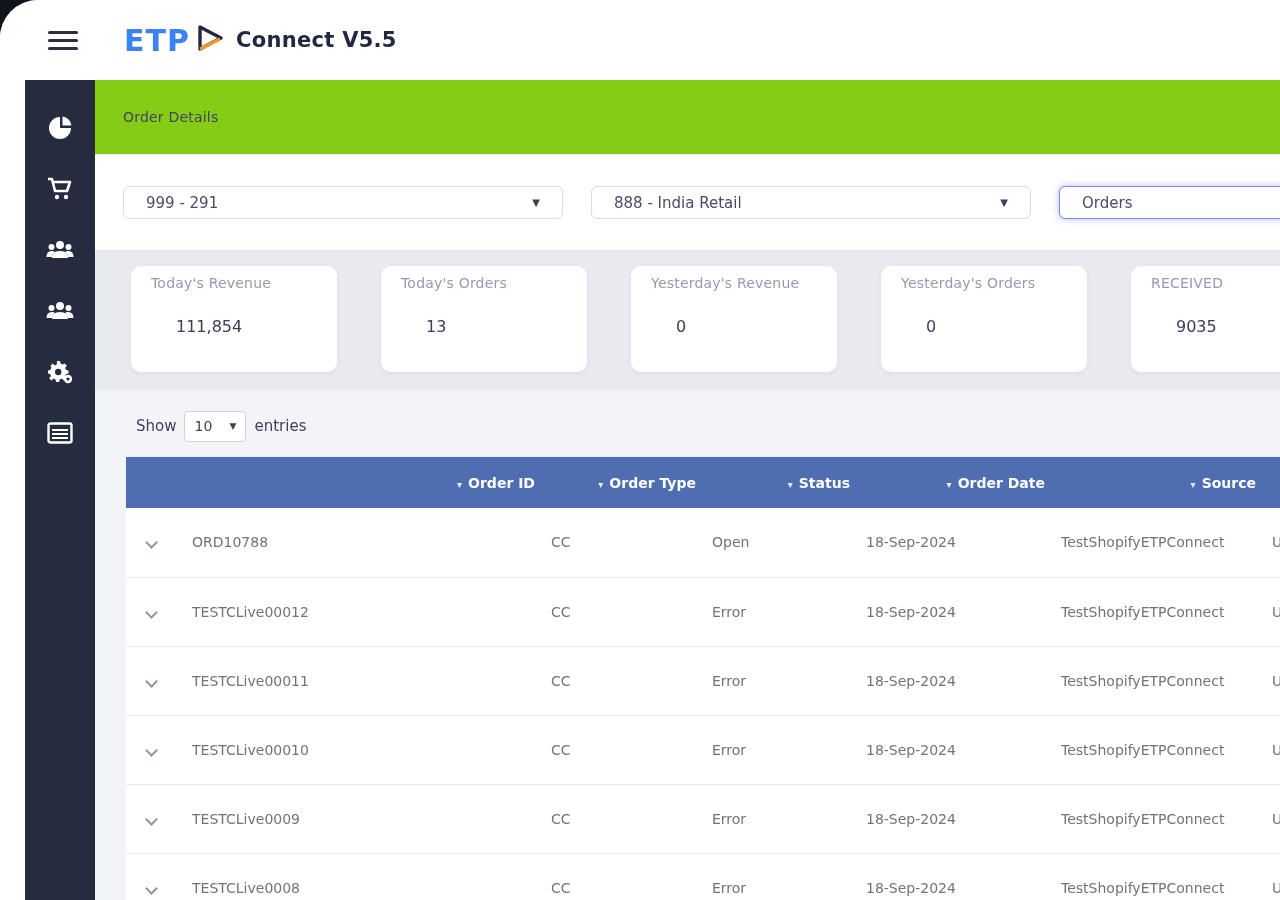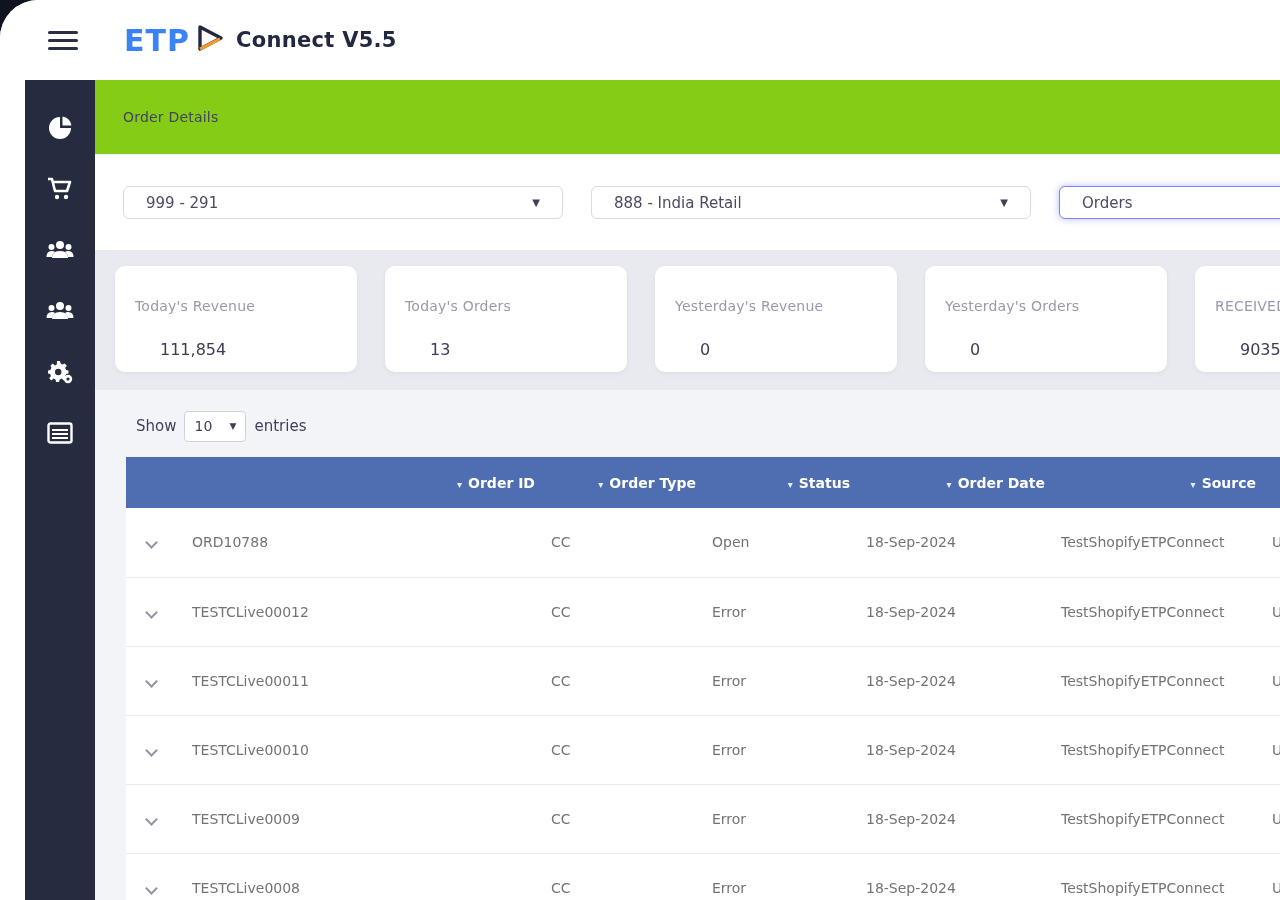--- a/index.html
+++ b/index.html
@@ -32,22 +32,22 @@
   
   .filters { background:#ffffff; height:95px; display:flex; align-items:center; padding-left:28px; flex:0 0 auto; }
   .select { width:440px; height:33px; border:1px solid #d9dbe4; border-radius:6px; background:#fff;
             display:flex; align-items:center; justify-content:space-between; padding:0 22px; margin-right:28px;
             font-size:15px; color:#4a4a64; cursor:pointer; flex:0 0 auto; }
   .select .caret { font-size:10px; color:#3c4058; }
   .select.focused { border:1px solid #7b86f2; box-shadow:0 0 7px rgba(120,130,245,.55); }
 
   
   .stats { background:#e8eaf0; padding:16px 0 18px 20px; display:flex; flex:0 0 auto; }
-  .card { width:242px; height:106px; background:#ffffff; border-radius:10px; margin-right:28px; flex:0 0 auto;
-          box-shadow:0 2px 5px rgba(40,45,80,.05); padding:32px 0 0 20px; }
+  .card { width:206px; height:106px; background:#ffffff; border-radius:10px; margin-right:28px; flex:0 0 auto;
+          box-shadow:0 2px 5px rgba(40,45,80,.05); padding:9px 0 0 20px;margin-left:16px; }
   .card .lbl { font-size:14px; color:#9899ae; letter-spacing:.2px; }
   .card .val { font-size:16px; color:#3c3c55; margin-top:26px; margin-left:25px; }
 
   
   .table-section { flex:1; background:#f3f4f8; padding:16px 0 0 8px; min-height:0; }
   .show-row { display:flex; align-items:center; padding-left:33px; height:40px; font-size:15px; color:#3f3f5c; }
   .show-select { width:62px; height:31px; border:1px solid #cfd2dc; border-radius:4px; background:#fff; margin:0 8px;
                  display:flex; align-items:center; justify-content:space-between; padding:0 9px; font-size:14px; color:#3f3f5c; cursor:pointer; }
   .show-select .caret { font-size:9px; color:#3c4058; }
 

